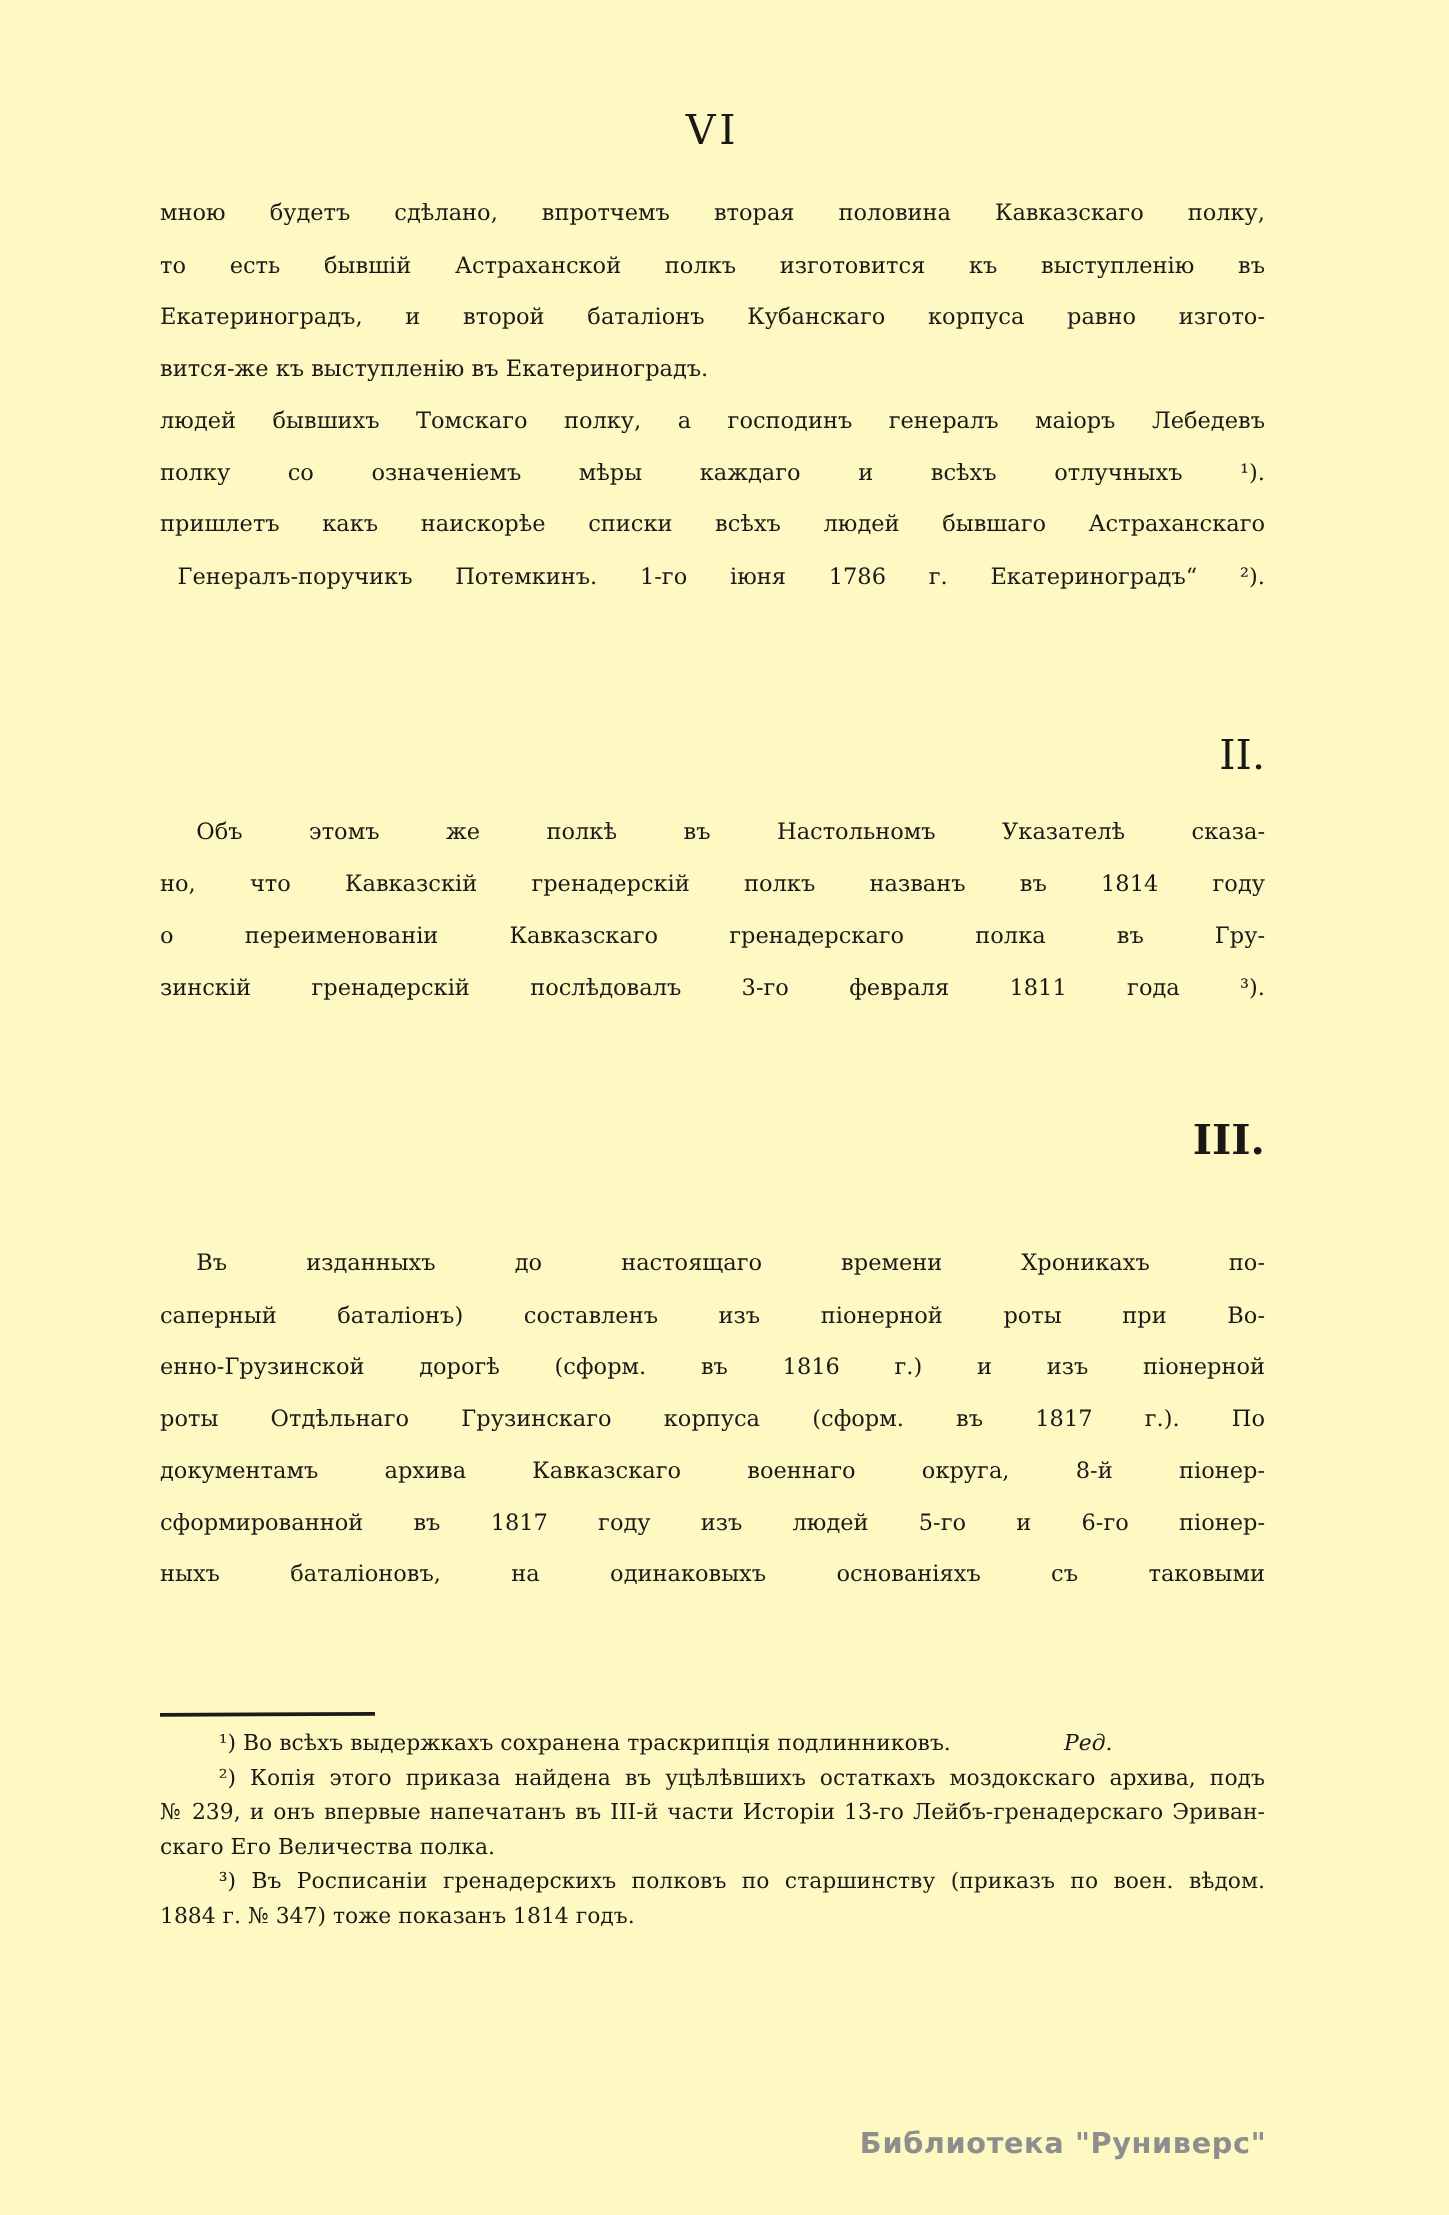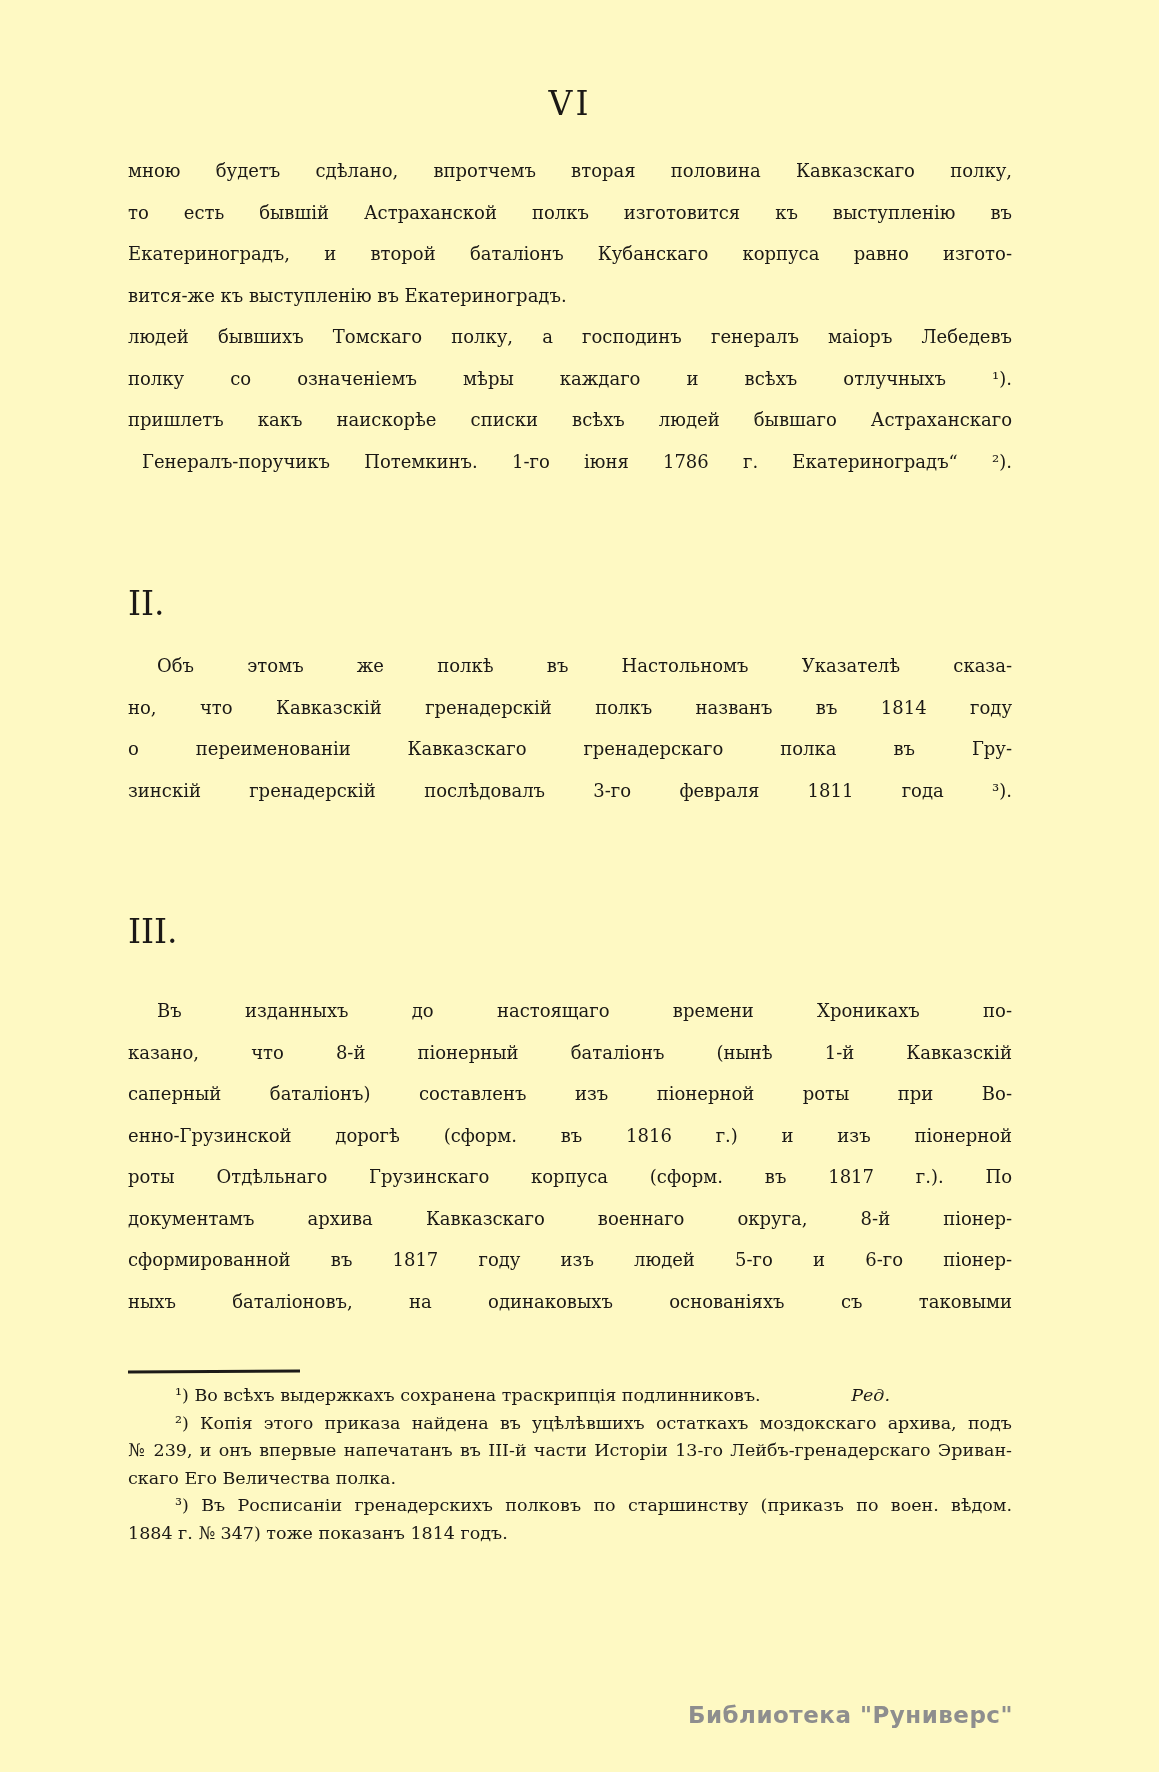--- a/index.html
+++ b/index.html
@@ -21,21 +21,21 @@
   .line {
     text-align:justify;
     text-align-last:justify;
     white-space:nowrap;
   }
   .line.lastline { text-align-last:left; }
   .indent1 { text-indent:29px; }
   .indent2 { text-indent:14px; }
   .heading {
     position:absolute; left:128px; width:884px;
-    text-align:left; font-size:33px;
+    text-align:right; font-size:33px;
   }
   .it { font-style:italic; }
   .sep {
     position:absolute; left:128px; top:1370px;
     width:172px; height:3px; background:#1d1b18;
     transform:rotate(-0.25deg);
   }
   .fnotes { font-size:17.5px; line-height:27.6px; }
   .fnotes .indentf { text-indent:47px; }
   .f1line { position:relative; text-align:left; text-align-last:left; }
@@ -74,25 +74,24 @@
 
   <div class="heading" style="top:584px;">II.</div>
 
   <div class="col main" style="top:645px;">
     <div class="line indent1">Объ этомъ же полкѣ въ Настольномъ Указателѣ сказа-</div>
     <div class="line">но, что Кавказскій гренадерскій полкъ названъ въ 1814 году</div>
     <div class="line">о переименованіи Кавказскаго гренадерскаго полка въ Гру-</div>
     <div class="line">зинскій гренадерскій послѣдовалъ 3-го февраля 1811 года ³).</div>
   </div>
 
-  <div class="heading" style="top:912px;">III.</div>
+  <div class="heading" style="top:892px;font-weight:bold;">III.</div>
 
   <div class="col main" style="top:990px;">
     <div class="line indent1">Въ изданныхъ до настоящаго времени Хроникахъ по-</div>
-    <div class="line">казано, что 8-й піонерный баталіонъ (нынѣ 1-й Кавказскій</div>
     <div class="line">саперный баталіонъ) составленъ изъ піонерной роты при Во-</div>
     <div class="line">енно-Грузинской дорогѣ (сформ. въ 1816 г.) и изъ піонерной</div>
     <div class="line">роты Отдѣльнаго Грузинскаго корпуса (сформ. въ 1817 г.). По</div>
     <div class="line">документамъ архива Кавказскаго военнаго округа, 8-й піонер-</div>
     <div class="line">сформированной въ 1817 году изъ людей 5-го и 6-го піонер-</div>
     <div class="line">ныхъ баталіоновъ, на одинаковыхъ основаніяхъ съ таковыми</div>
   </div>
 
   <div class="sep"></div>
 

